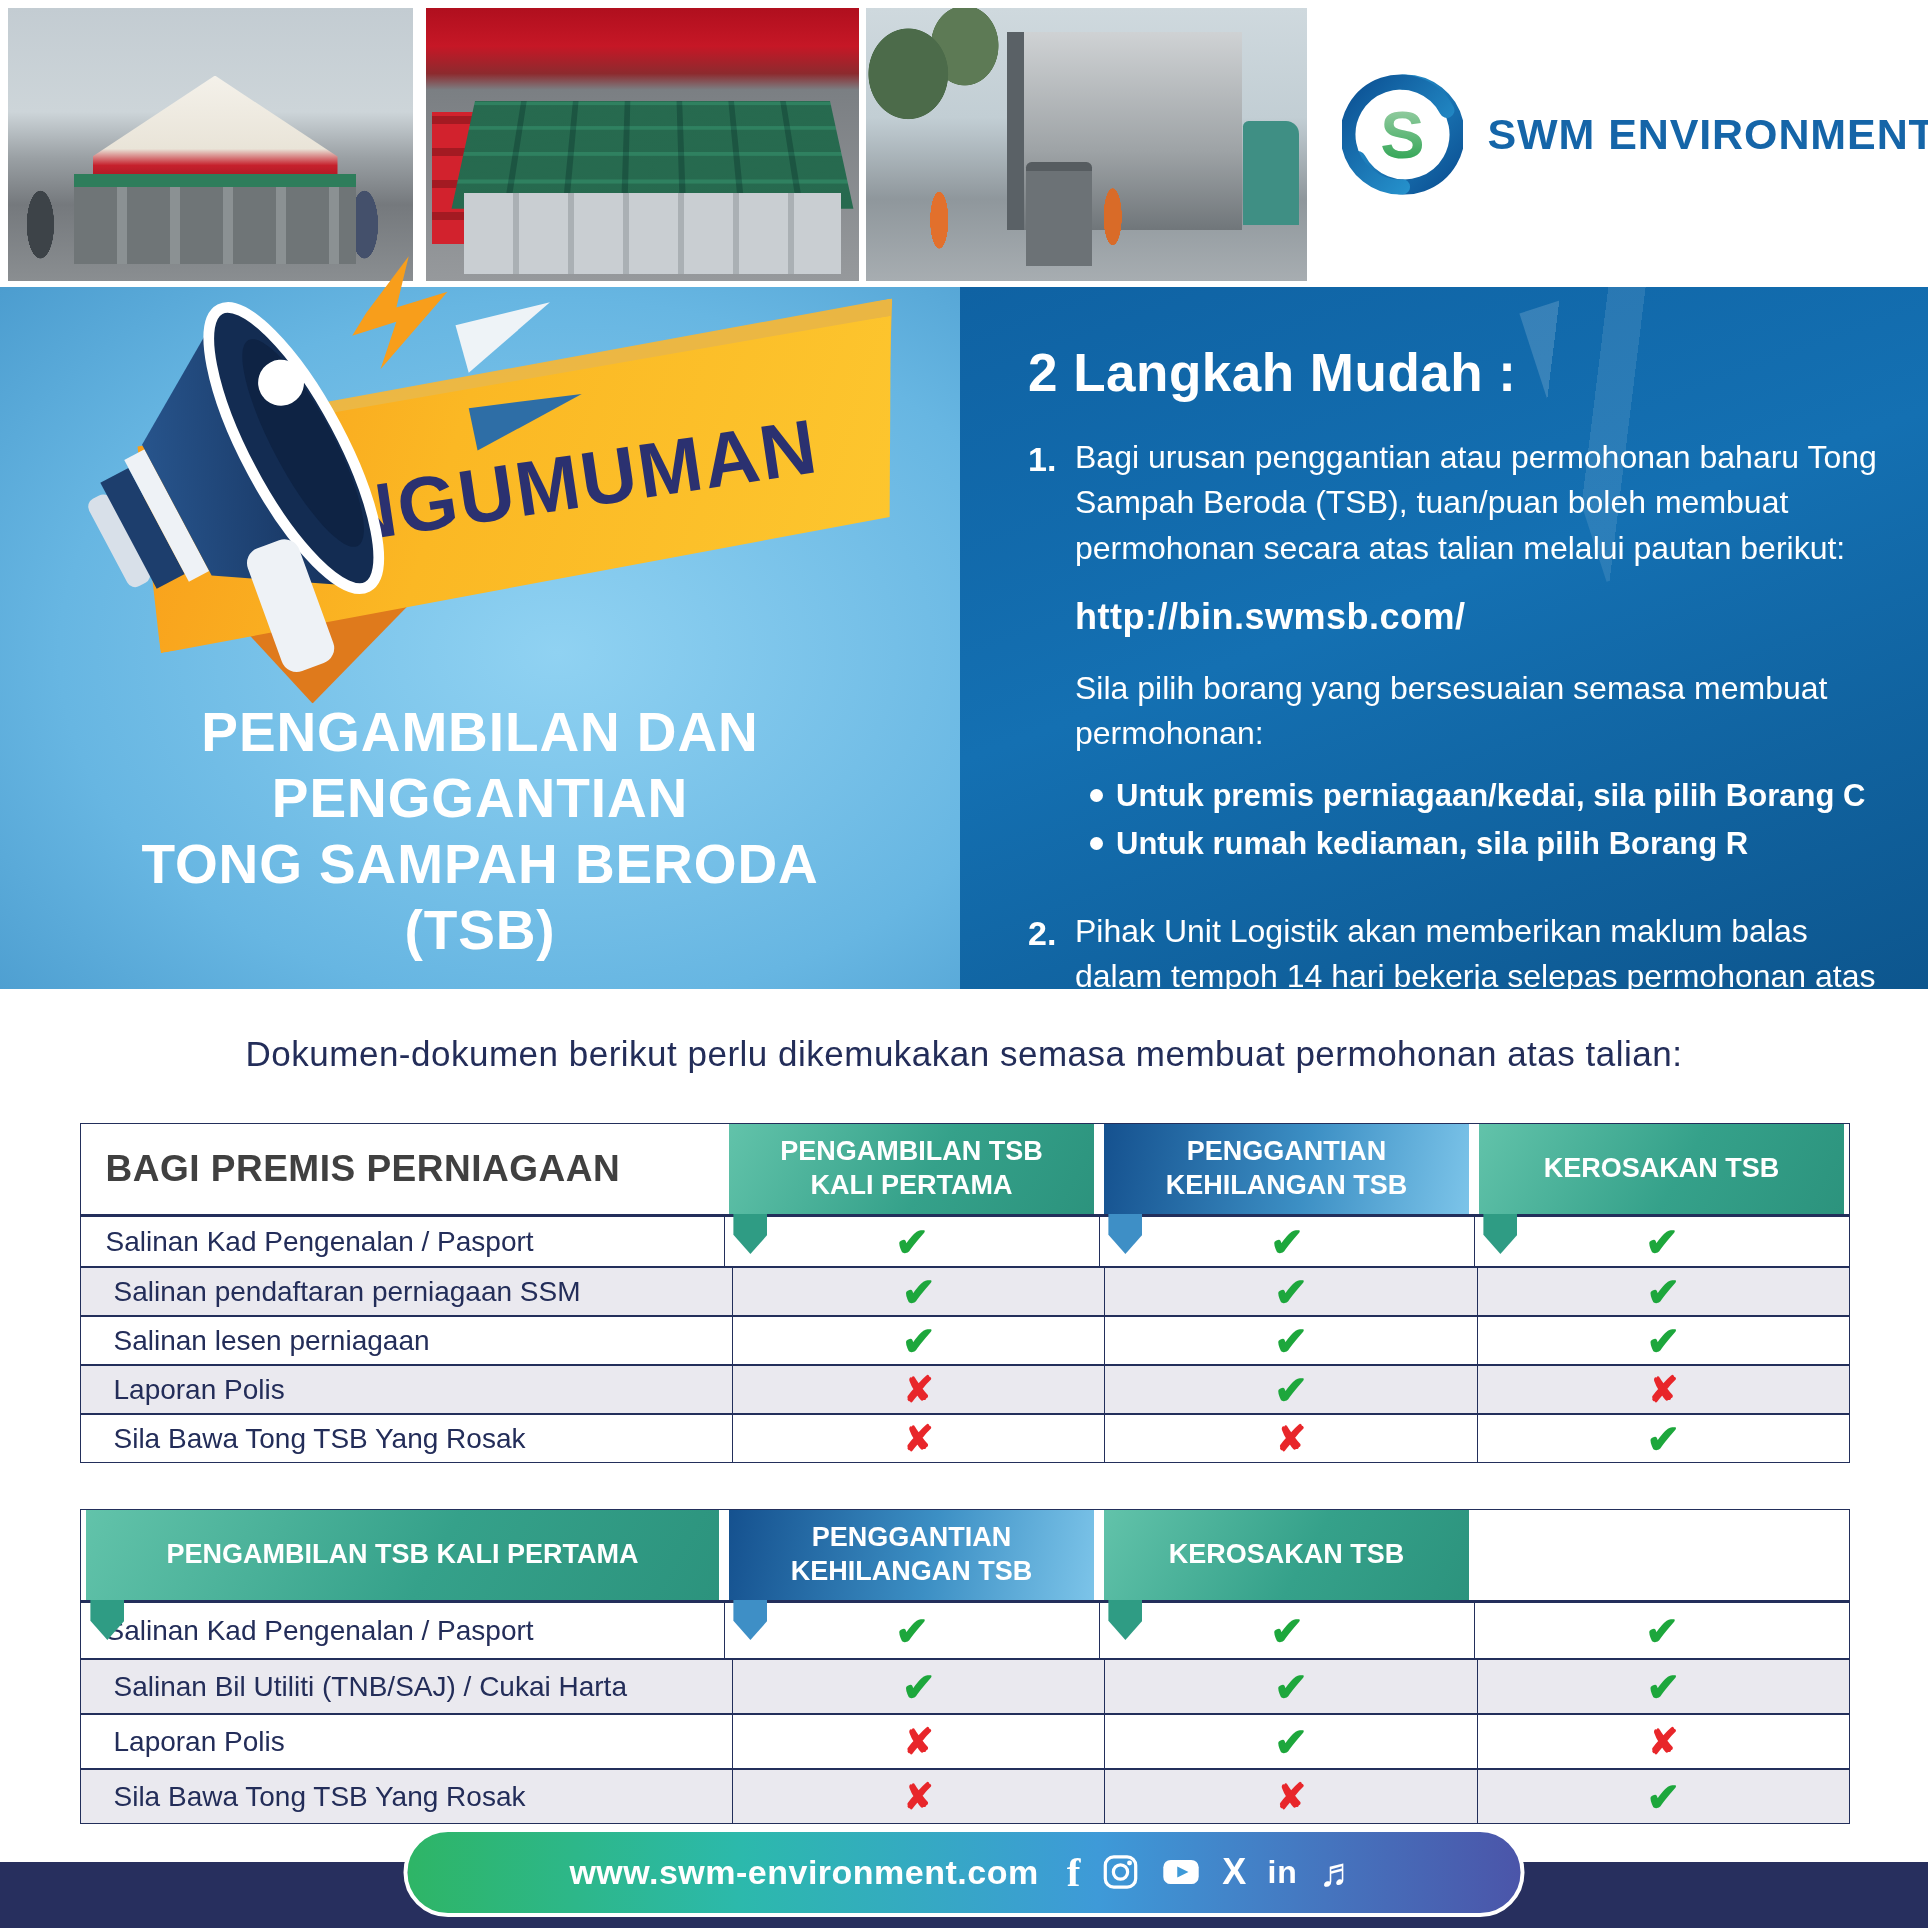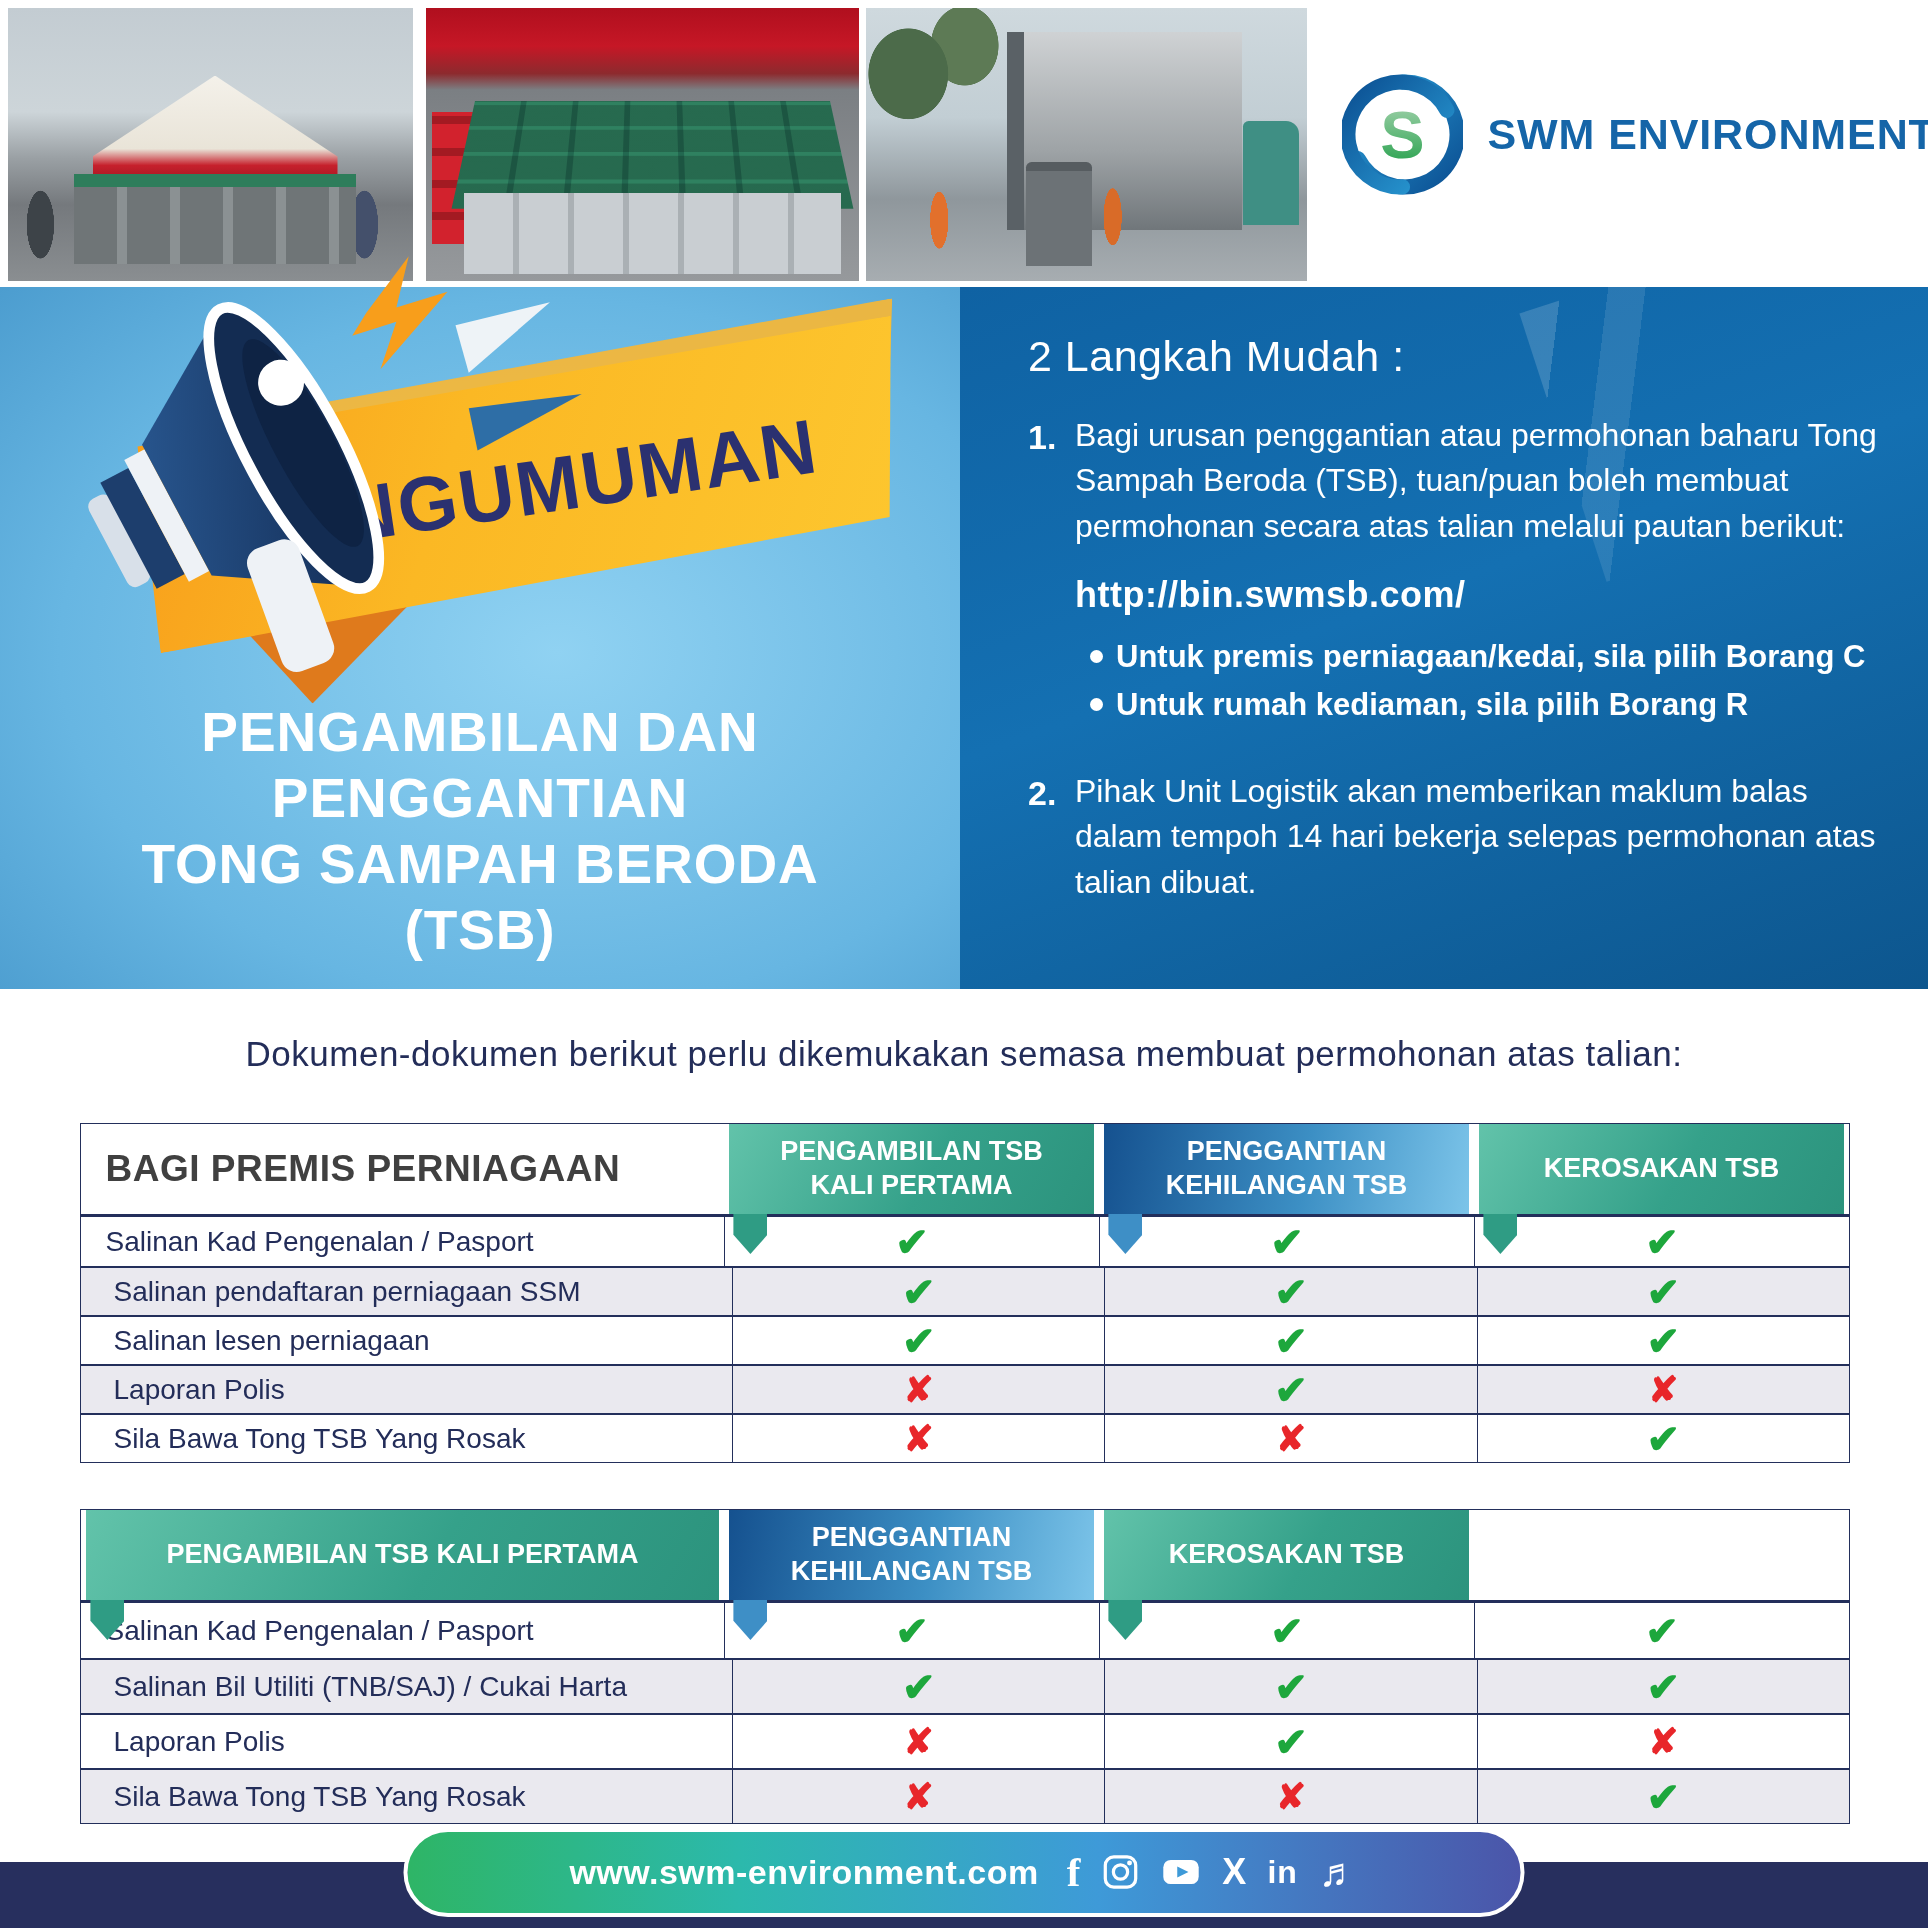--- a/index.html
+++ b/index.html
@@ -43,21 +43,21 @@
   .mega{position:absolute;left:9.4px;top:-66px;width:584px;height:565px;z-index:5;}
 
   .banner-wrap{position:absolute;left:141px;top:83px;width:791px;height:245px;z-index:4;transform:rotate(-8.5deg);}
   .banner-back{position:absolute;left:32px;top:-17px;width:744px;height:235px;background:#f9b732;clip-path:polygon(4% 10%,100% 0,95% 86%,0 98%);opacity:.9;}
   .banner-fold{position:absolute;left:66px;top:185px;width:226px;height:113px;background:#df7a1c;clip-path:polygon(0 0,100% 0,34% 100%);}
   .banner-main{position:absolute;left:0;top:0;width:772px;height:226px;background:linear-gradient(115deg,#f89e1b 0%,#fbb824 40%,#fdc72f 100%);clip-path:polygon(1% 8%,100% 0,96% 88%,0 100%);display:flex;align-items:center;justify-content:center;}
   .banner-text{font-size:77px;font-weight:900;color:#2b3170;letter-spacing:1.9px;transform:translateY(3.8px);}
 
   .hero-title{position:absolute;left:28px;right:28px;top:412px;text-align:center;color:#ffffff;font-weight:800;font-size:55px;line-height:1.2;z-index:4;letter-spacing:0.9px;}
 
-  .steps-heading{font-size:43px;font-weight:400;margin:5px 0 32px 0;letter-spacing:0.5px;}
+  .steps-heading{font-size:53px;font-weight:700;margin:15px 0 32px 0;letter-spacing:0.5px;}
   .step{display:flex;margin-bottom:9.4px;}
   .step-num{flex:0 0 47px;font-size:34px;font-weight:800;line-height:1.42;}
   .step-text{font-size:32px;line-height:1.42;max-width:847px;}
   .step-link{margin:24.5px 0 0 47px;font-size:36px;font-weight:800;letter-spacing:0.5px;}
   .step-note{margin:28px 0 0 47px;font-size:32px;line-height:1.4;max-width:829px;}
   .bullets{margin:17px 0 0 62px;text-align:center;}
   .bullet{display:flex;align-items:flex-start;font-size:31px;font-weight:800;line-height:1.55;}
   .bullet .dot{width:13px;height:13px;border-radius:50%;background:#fff;margin:17px 13px 0 0;flex:0 0 auto;}
   .step2{margin-top:40px;}
 
@@ -192,20 +192,21 @@
       <div class="sheen"></div>
       <div class="steps-heading">2 Langkah Mudah :</div>
 
       <div class="step">
         <div class="step-num">1.</div>
         <div class="step-text">Bagi urusan penggantian atau permohonan baharu Tong Sampah Beroda (TSB), tuan/puan boleh membuat permohonan secara atas talian melalui pautan berikut:</div>
       </div>
 
       <div class="step-link">http://bin.swmsb.com/</div>
 
+      <div class="step-note">Sila pilih borang yang bersesuaian semasa membuat permohonan:</div>
 
       <div class="bullets">
         <div class="bullet">
           <span class="dot"></span>
           <span>Untuk premis perniagaan/kedai, sila pilih Borang C</span>
         </div>
         <div class="bullet">
           <span class="dot"></span>
           <span>Untuk rumah kediaman, sila pilih Borang R</span>
         </div>

